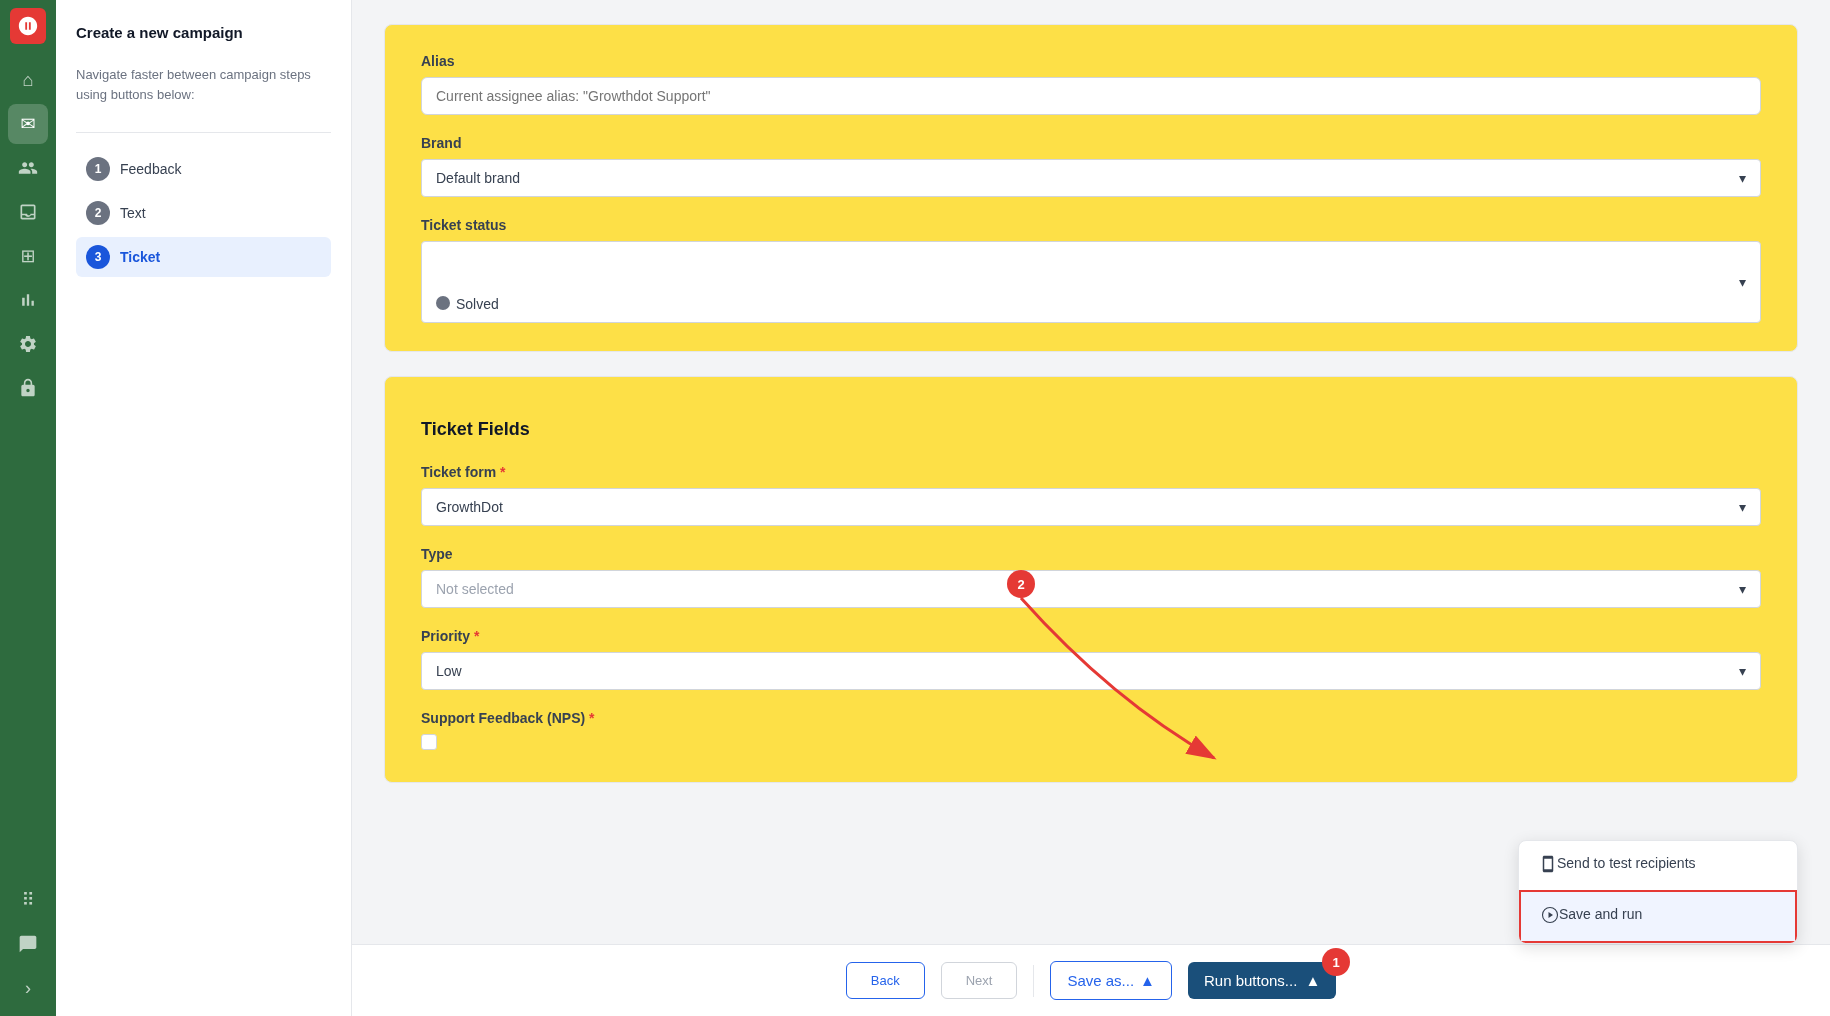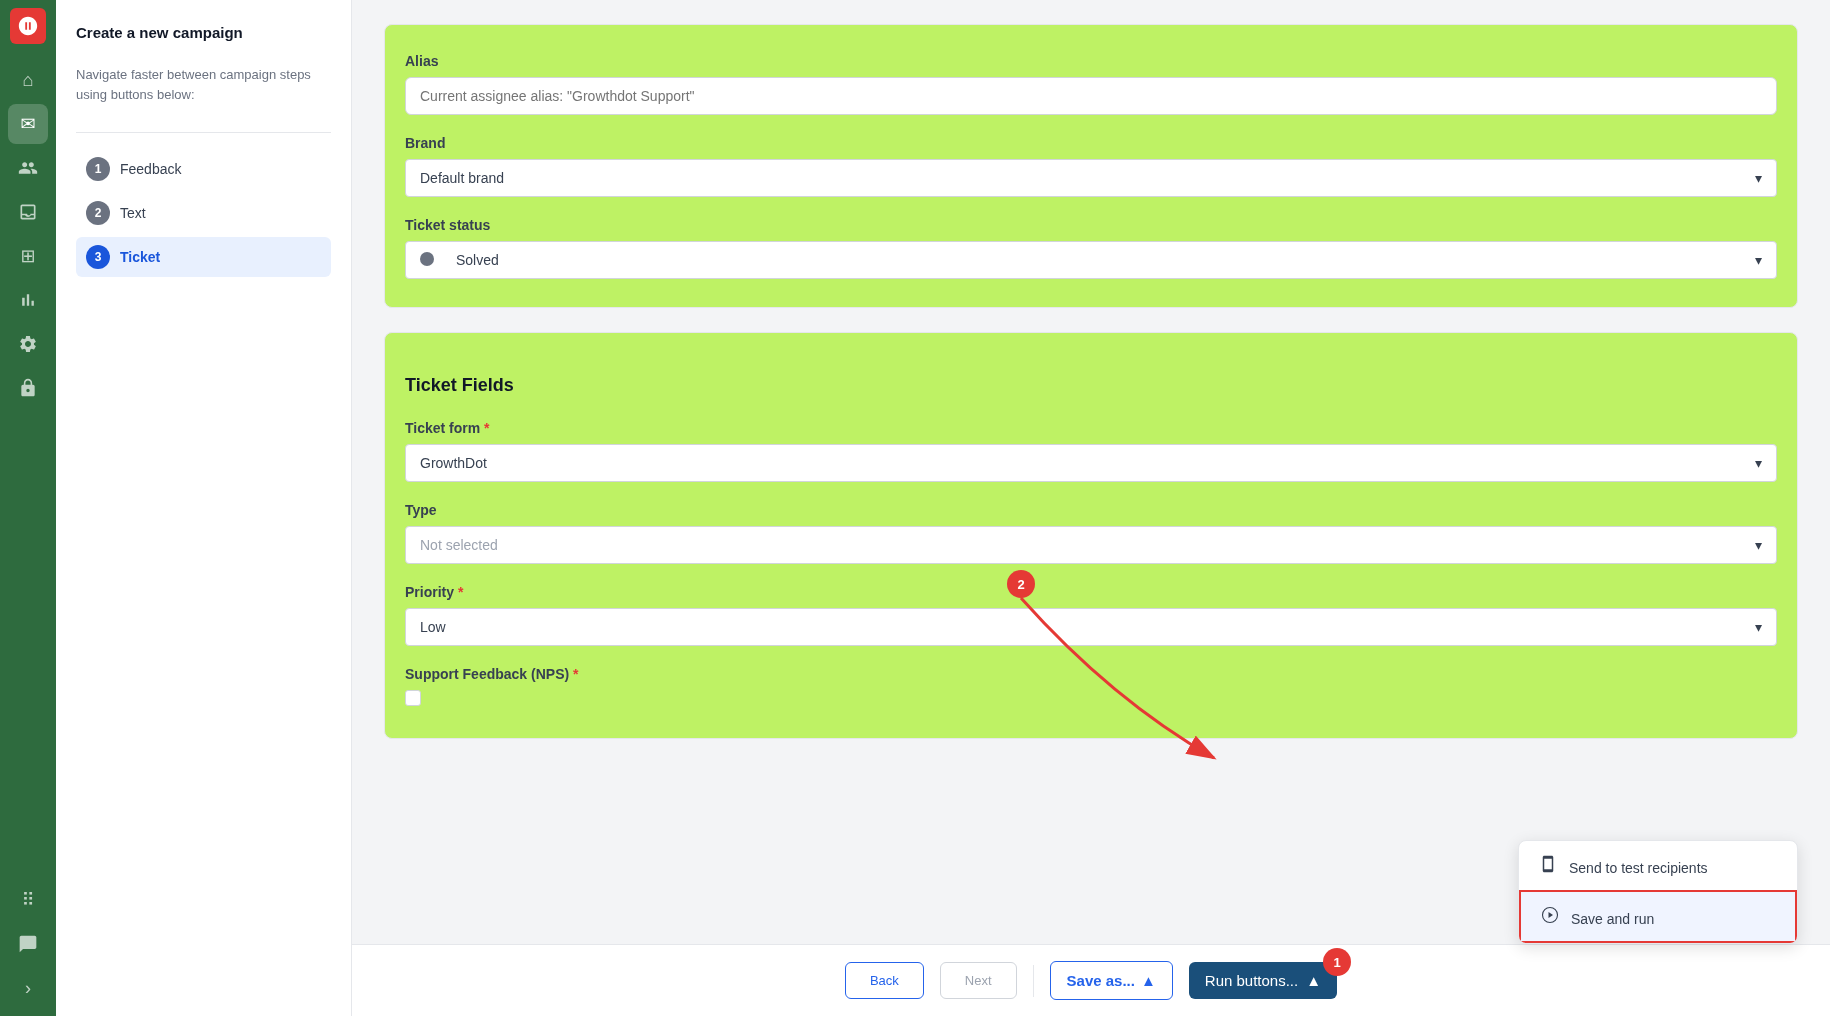--- a/index.html
+++ b/index.html
@@ -106,24 +106,24 @@
     }
 
     .content-area {
       flex: 1;
       padding: 24px 32px;
       overflow-y: auto;
     }
 
     
     .card {
-      background: #bef264;
+      background: #fde047;
       border: 1px solid #e5e7eb;
       border-radius: 8px;
-      padding: 28px 20px;
+      padding: 28px 36px;
       margin-bottom: 24px;
     }
 
     .field-label {
       font-size: 14px;
       font-weight: 600;
       color: #374151;
       margin-bottom: 8px;
     }
     .field-label .required { color: #e53935; }
@@ -150,21 +150,22 @@
       display: flex;
       align-items: center;
       justify-content: space-between;
       cursor: pointer;
       margin-bottom: 20px;
     }
     .form-select:last-child { margin-bottom: 0; }
 
     .select-with-icon {
       display: flex;
-      gap: 22px;
+      gap: 6px;
+      margin-top: 44px;
     }
     .status-dot {
       width: 14px; height: 14px;
       border-radius: 50%;
       background: #6b7280;
       flex-shrink: 0;
     }
 
     .section-title {
       font-size: 18px;
@@ -225,21 +226,21 @@
       background: #e5e7eb;
     }
 
     .save-as-btn {
       background: white;
       border: 1.5px solid #2563eb;
       color: #2563eb;
       padding: 10px 16px;
       border-radius: 6px;
       font-size: 15px;
-      font-weight: 700;
+      font-weight: 400;
       cursor: pointer;
       display: flex;
       align-items: center;
       gap: 6px;
     }
 
     .run-campaign-btn {
       background: #1a4f7a;
       color: white;
       padding: 10px 16px;
@@ -265,22 +266,22 @@
       box-shadow: 0 4px 16px rgba(0,0,0,0.12);
       width: 280px;
       overflow: hidden;
       z-index: 100;
     }
     .dropdown-item {
       padding: 14px 20px;
       font-size: 14px;
       color: #374151;
       display: flex;
-      align-items: flex-end;
-      gap: 12px;
+      align-items: flex-start;
+      gap: 0;
       cursor: pointer;
     }
     .dropdown-item.highlighted {
       background: #f0f4ff;
       border: 2px solid #e53935;
       font-weight: 500;
     }
 
     
     .annotation-badge {

